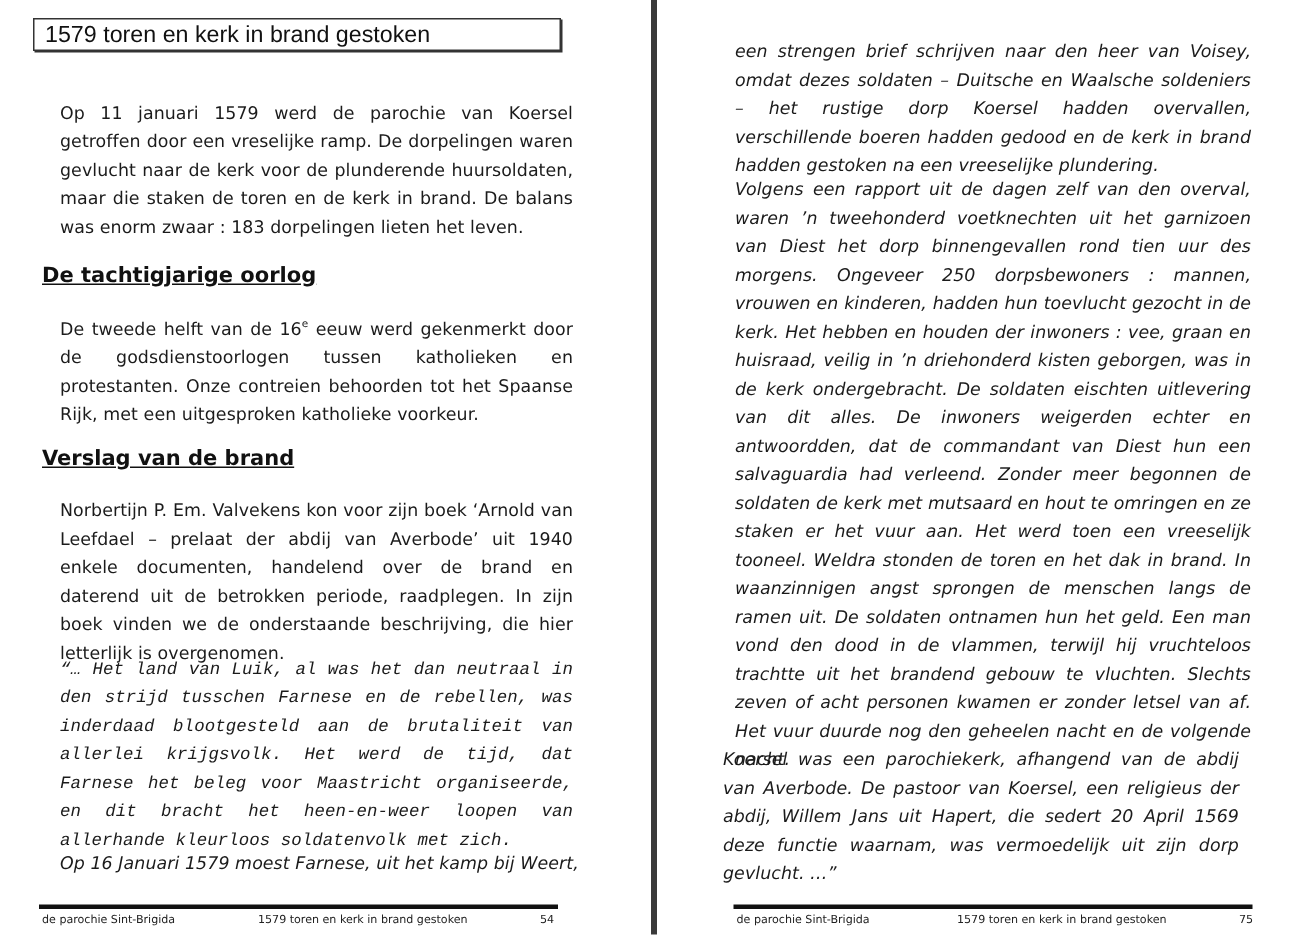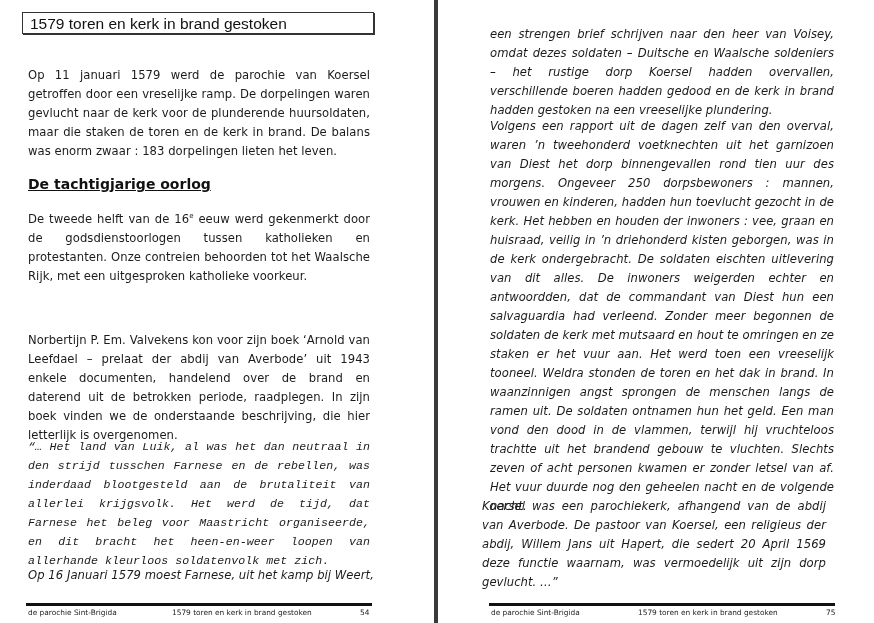--- a/index.html
+++ b/index.html
@@ -8,21 +8,21 @@
   .page { position:absolute; top:0; height:480px; background:#fff; }
   .page-left { left:0; width:434px; }
   .page-right { left:438px; width:436px; }
   .divider { position:absolute; left:434px; top:0; width:4px; height:623px; background:#3a3a3a; }
   .title-box { position:absolute; left:22px; top:12px; width:352px; height:22px;
                border:1px solid #333; box-shadow:1px 1px 0 #333; box-sizing:border-box; }
   .title-box span { position:absolute; left:7px; top:2px; font-family:"Liberation Sans", sans-serif;
                     font-size:15.5px; color:#111; white-space:nowrap; }
   .text { position:absolute; font-size:11.6px; line-height:19px; text-align:justify; color:#1b1b1b;
           letter-spacing:0.05px; }
-  .left-col { left:28px; width:342px; }
+  .left-col { left:40px; width:342px; }
   .right-col { left:90px; width:344px; }
   .italic { font-style:italic; }
   .heading { position:absolute; left:28px; font-size:14px; font-weight:bold; text-decoration:underline;
              color:#111; white-space:nowrap; }
   sup { font-size:7px; line-height:0; }
   .footer-rule { position:absolute; height:3px; background:#111; }
   .footer { position:absolute; font-size:7.4px; color:#222; white-space:nowrap; }
   p { margin:0; }
 </style>
 </head>
@@ -30,24 +30,25 @@
 
 <div class="page page-left">
   <div class="title-box">
     <span>1579 toren en kerk in brand gestoken</span>
   </div>
 
   <p class="text left-col" style="top:66px;">Op 11 januari 1579 werd de parochie van Koersel getroffen door een vreselijke ramp. De dorpelingen waren gevlucht naar de kerk voor de plunderende huursoldaten, maar die staken de toren en de kerk in brand. De balans was enorm zwaar : 183 dorpelingen lieten het leven.</p>
 
   <div class="heading" style="top:176px;">De tachtigjarige oorlog</div>
 
-  <p class="text left-col" style="top:210px;"><span>De tweede helft van de 16</span><sup>e</sup><span> eeuw werd gekenmerkt door de godsdienstoorlogen tussen katholieken en protestanten. Onze contreien behoorden tot het Waalsche Rijk, met een uitgesproken katholieke voorkeur.</span></p>
+  <p class="text left-col" style="top:210px;"><span>De tweede helft van de 16</span><sup>e</sup><span> eeuw werd gekenmerkt door de godsdienstoorlogen tussen katholieken en protestanten. Onze contreien behoorden tot het Spaanse Rijk, met een uitgesproken katholieke voorkeur.</span></p>
 
+  <div class="heading" style="top:298px;">Verslag van de brand</div>
 
-  <p class="text left-col" style="top:331px;">Norbertijn P. Em. Valvekens kon voor zijn boek ‘Arnold van Leefdael – prelaat der abdij van Averbode’ uit 1943 enkele documenten, handelend over de brand en daterend uit de betrokken periode, raadplegen. In zijn boek vinden we de onderstaande beschrijving, die hier letterlijk is overgenomen.</p>
+  <p class="text left-col" style="top:331px;">Norbertijn P. Em. Valvekens kon voor zijn boek ‘Arnold van Leefdael – prelaat der abdij van Averbode’ uit 1940 enkele documenten, handelend over de brand en daterend uit de betrokken periode, raadplegen. In zijn boek vinden we de onderstaande beschrijving, die hier letterlijk is overgenomen.</p>
 
   <p class="text left-col italic" style="top:437px;font-family:Liberation Mono, monospace;">“… Het land van Luik, al was het dan neutraal in den strijd tusschen Farnese en de rebellen, was inderdaad blootgesteld aan de brutaliteit van allerlei krijgsvolk. Het werd de tijd, dat Farnese het beleg voor Maastricht organiseerde, en dit bracht het heen-en-weer loopen van allerhande kleurloos soldatenvolk met zich.</p>
 
   <p class="text left-col italic" style="top:566px; white-space:nowrap; text-align:right;">Op 16 Januari 1579 moest Farnese, uit het kamp bij Weert,</p>
 
   <div class="footer-rule" style="left:26px; top:603px; width:346px;"></div>
   <div class="footer" style="left:28px; top:608px;">de parochie Sint-Brigida</div>
   <div class="footer" style="left:172px; top:608px;">1579 toren en kerk in brand gestoken</div>
   <div class="footer" style="left:360px; top:608px;">54</div>
 </div>

